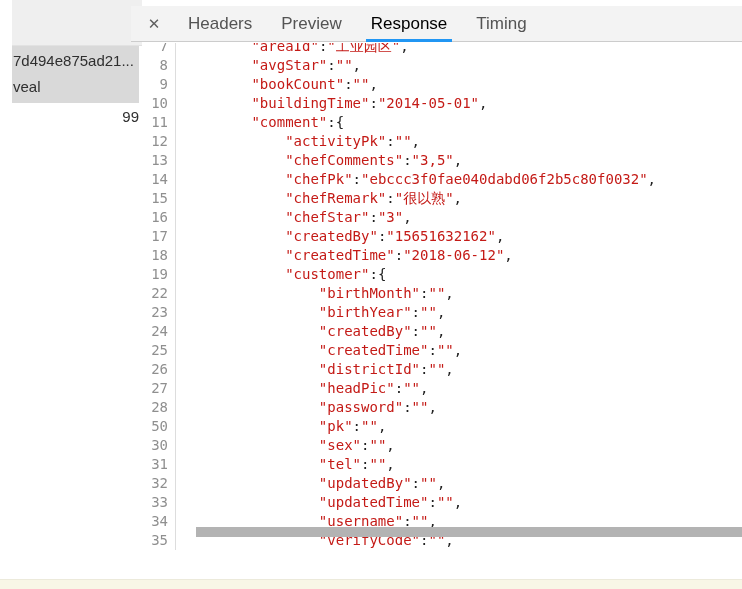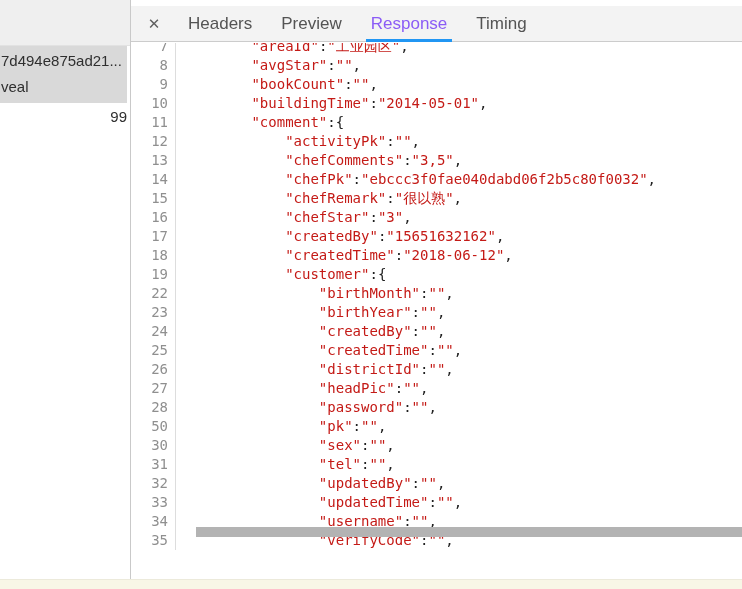--- a/index.html
+++ b/index.html
@@ -6,21 +6,21 @@
   html,body { width:742px; height:589px; overflow:hidden; }
   body {
     position:relative;
     background:#ffffff;
     font-family:"Liberation Sans", sans-serif;
     -webkit-font-smoothing:antialiased;
   }
 
   
   .sidebar {
-    position:absolute; left:0; top:0; width:130px; height:589px;
+    position:absolute; left:12px; top:0; width:130px; height:589px;
     background:#ffffff; z-index:2;
   }
   .sidebar-top {
     height:46px; background:#efefef; border-bottom:1px solid #e2e2e2;
   }
   .request-block {
     width:127px; background:#d9d9d9; padding-top:2px; padding-bottom:3px;
   }
   .req-row {
     height:26px; line-height:26px; font-size:15px; color:#2f2f2f;
@@ -41,21 +41,21 @@
   .close-btn {
     width:30px; margin-left:8px; display:flex; align-items:center; justify-content:center;
     color:#5f5f5f; font-size:15px; cursor:pointer;
   }
   .tab {
     position:relative; padding:0 10px; margin-left:9px;
     display:flex; align-items:center;
     font-size:17px; color:#545454; cursor:pointer; white-space:nowrap;
   }
   .tab:first-of-type { margin-left:0; }
-  .tab.active { color:#8b5cf6; }
+  .tab.active { color:#000000; }
   .tab .underline {
     display:none; position:absolute; left:5px; right:5px; bottom:-1px; height:3px;
     background:var(--accent,#2196f3);
   }
   .tab.active .underline { display:block; }
 
   
   .content {
     position:absolute; top:43px; left:0; right:0; bottom:0;
     overflow:hidden; background:#ffffff;

